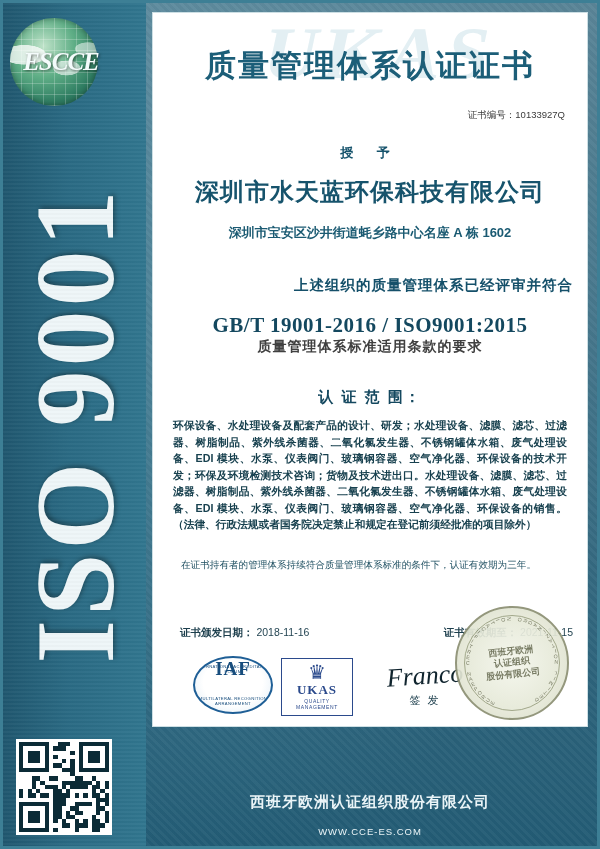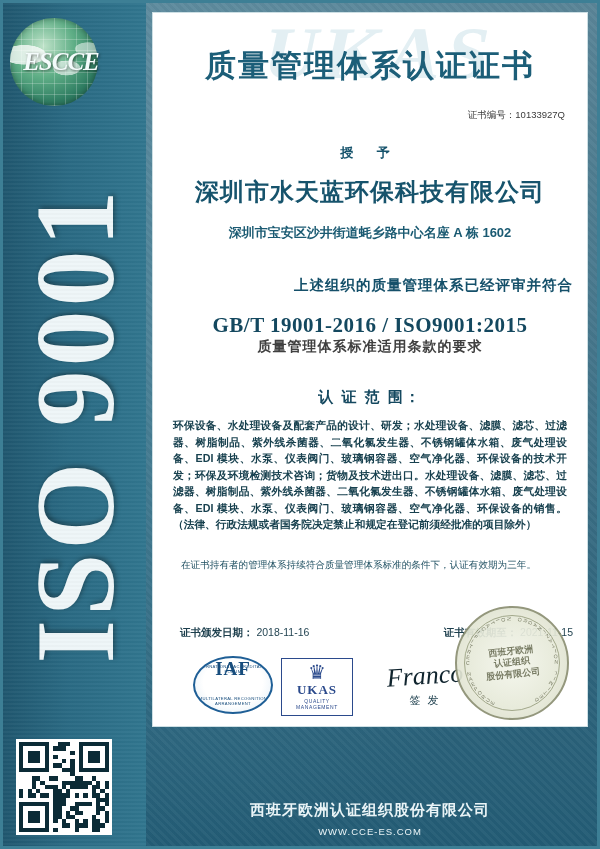--- a/index.html
+++ b/index.html
@@ -411,21 +411,21 @@
     bottom: 12px;
     text-align: center;
     color: #eaf4f7;
   }
   .footer .f1 {
     font-size: 15px;
     font-weight: bold;
     letter-spacing: 1px;
   }
   .footer .f2 {
-    margin-top: 6px;
+    margin-top: 14px;
     font-size: 9.5px;
     letter-spacing: 1px;
   }
   .texture {
     position: absolute;
     inset: 3px;
     pointer-events: none;
     background:
       repeating-linear-gradient(45deg, rgba(255,255,255,.03) 0 3px, rgba(0,0,0,.02) 3px 6px);
   }

